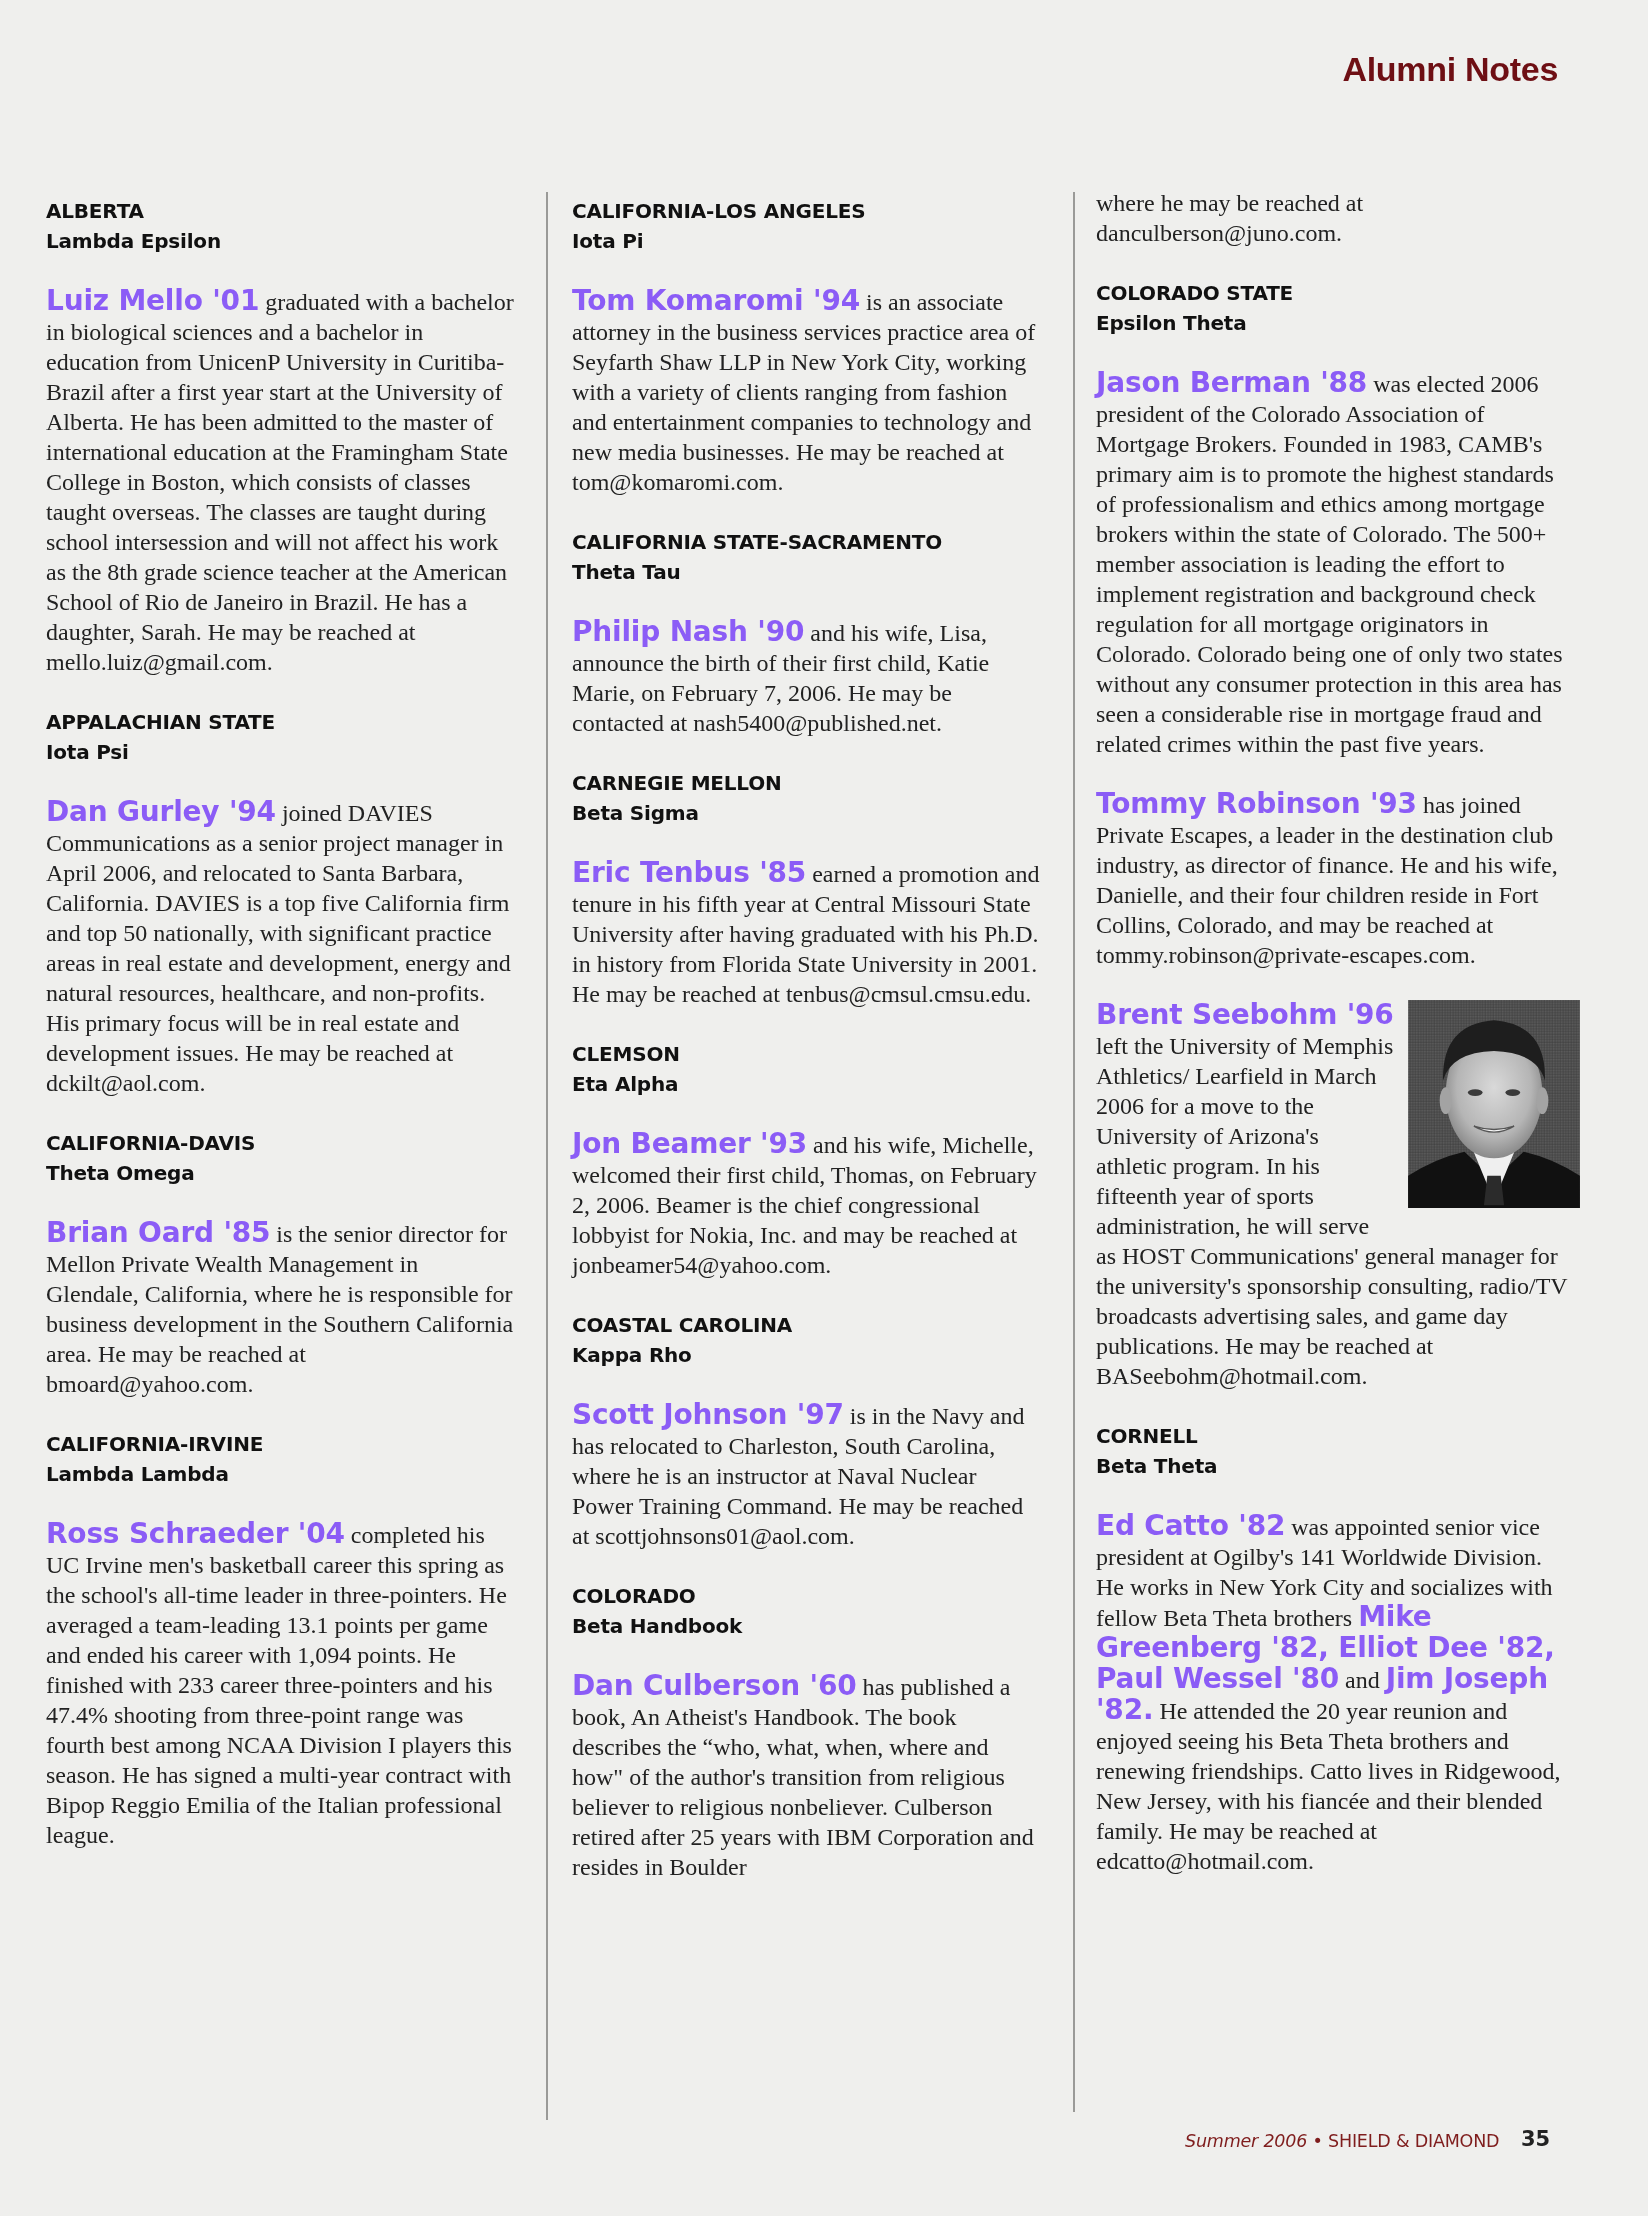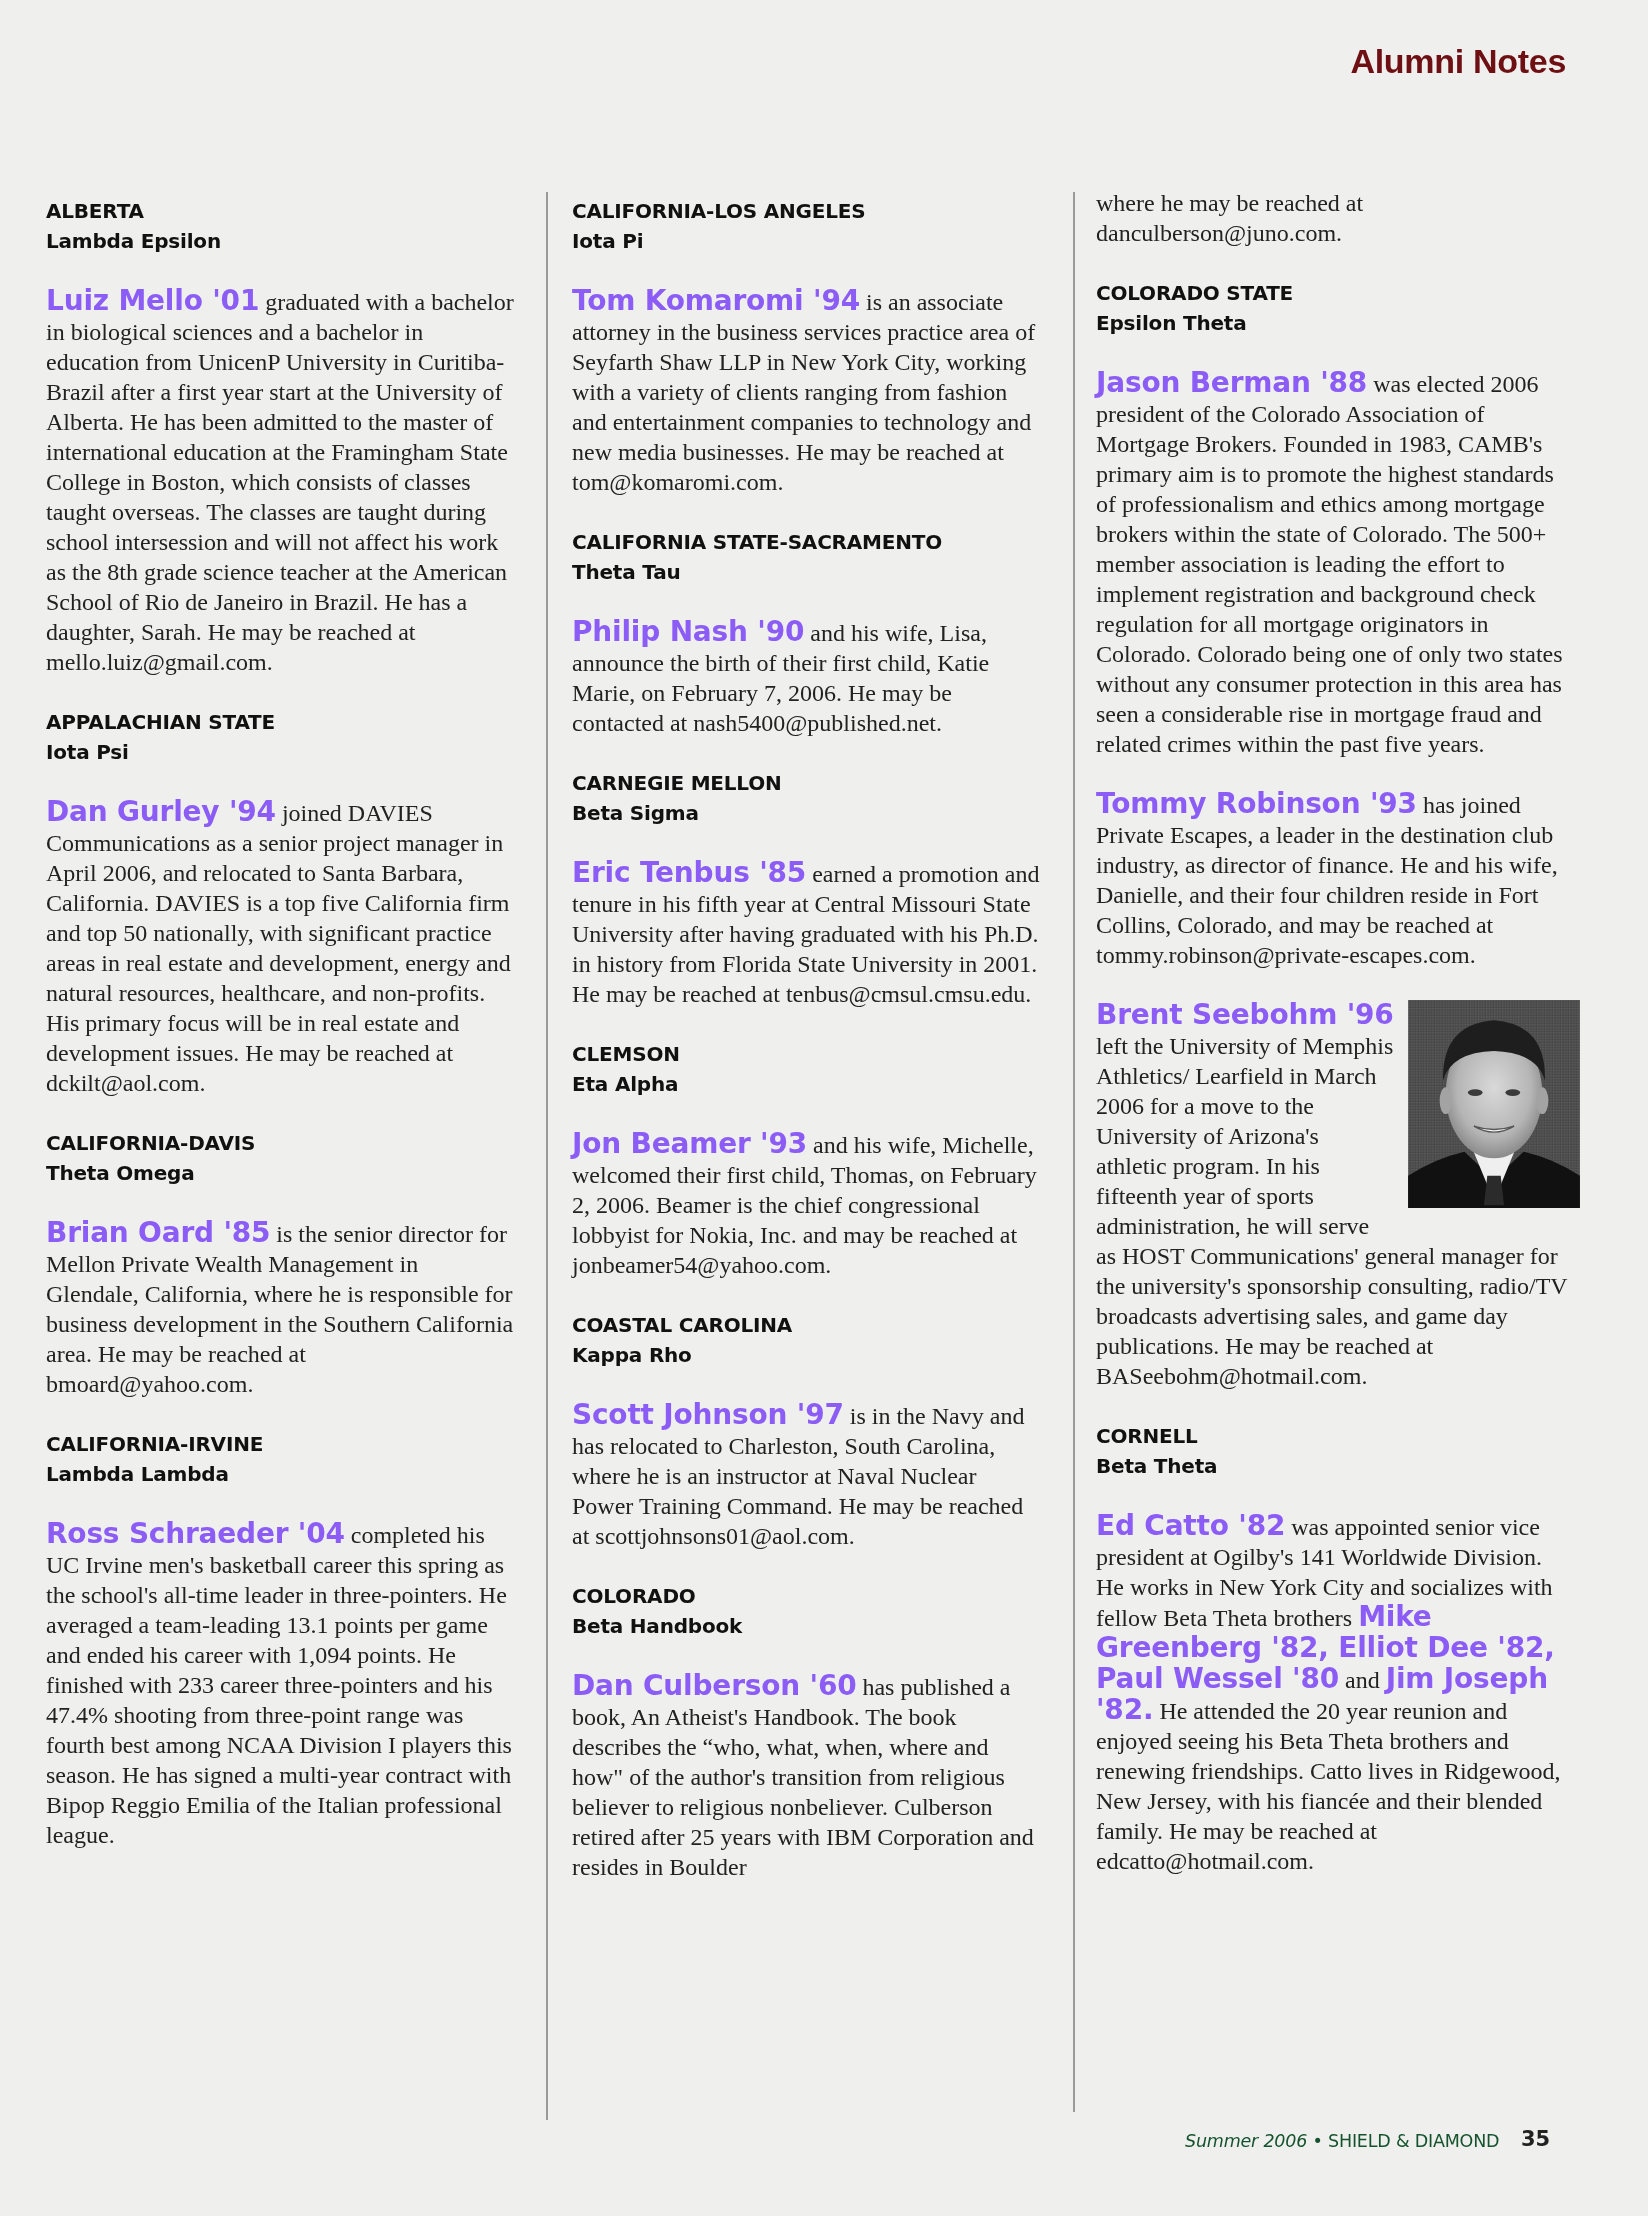--- a/index.html
+++ b/index.html
@@ -16,21 +16,21 @@
   }
   .section-title {
     position: absolute;
     top: 42px;
     right: 83px;
     font-family: "Liberation Sans", sans-serif;
     font-weight: bold;
     font-size: 34px;
     letter-spacing: -0.3px;
     color: #6e0f14;
-    margin: 0;
+    margin: 8px;
   }
   .column {
     position: absolute;
     top: 188px;
     width: 470px;
     font-family: "Liberation Serif", serif;
     font-size: 24px;
     line-height: 30px;
     color: #222;
   }
@@ -80,21 +80,21 @@
     height: 208px;
     display: block;
   }
 
   .footer {
     position: absolute;
     top: 2131px;
     left: 1185px;
     font-family: "DejaVu Sans", sans-serif;
     font-size: 17.5px;
-    color: #14532d;
+    color: #7f1d1d;
     letter-spacing: -0.2px;
   }
   .footer .season { font-style: italic; }
   .page-number {
     position: absolute;
     top: 2127px;
     left: 1521px;
     font-family: "DejaVu Sans", sans-serif;
     font-weight: bold;
     font-size: 21px;

